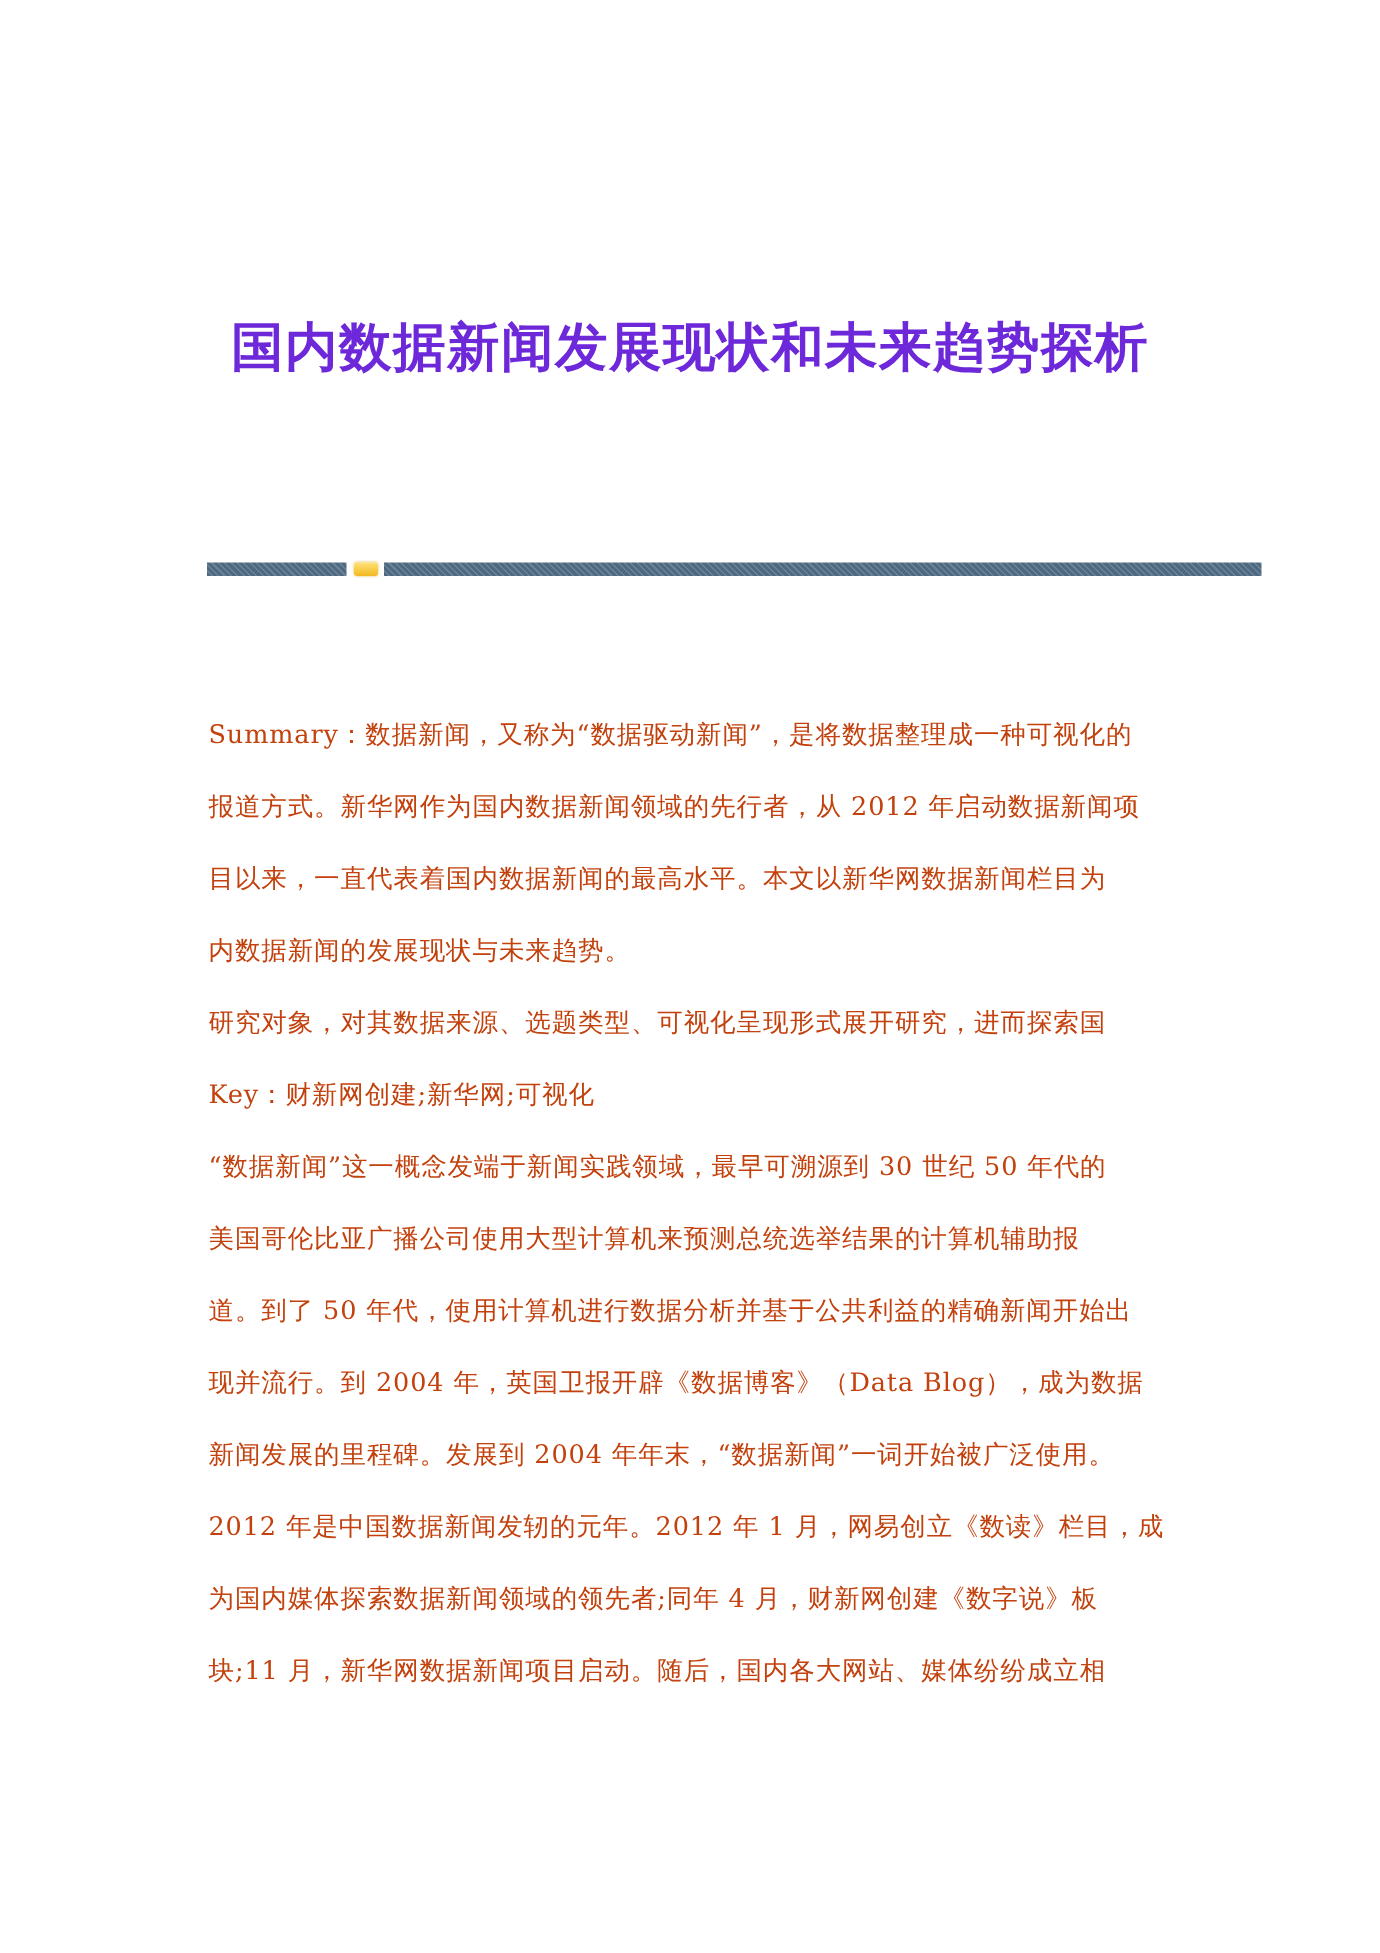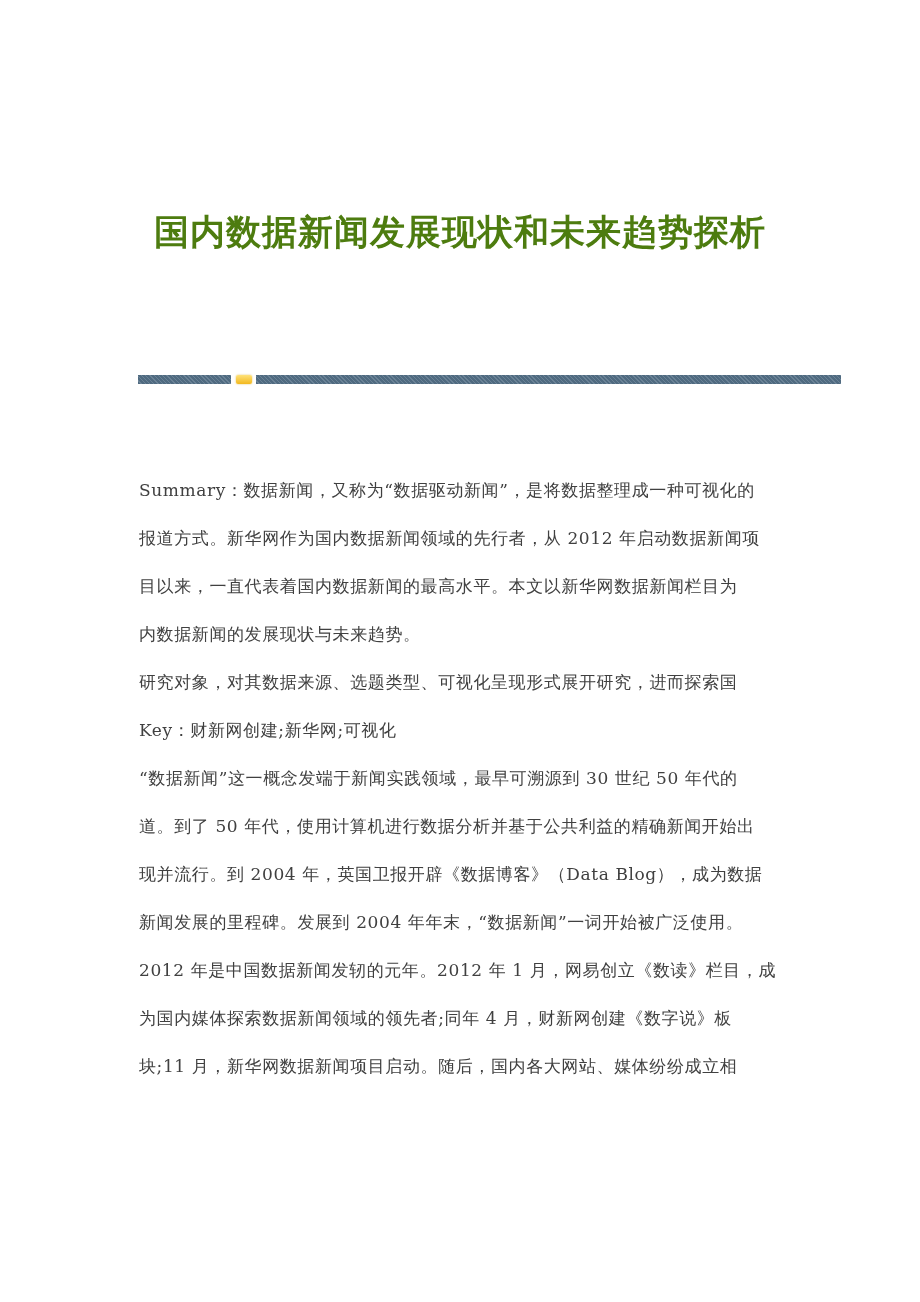--- a/index.html
+++ b/index.html
@@ -24,21 +24,21 @@
     .title {
       position: absolute;
       left: 0;
       width: 920px;
       top: 212px;
       text-align: center;
       font-family: "DejaVu Sans", "Liberation Sans", sans-serif;
       font-size: 35px;
       font-weight: bold;
       letter-spacing: 1px;
-      color: #4d7c0f;
+      color: #6d28d9;
       line-height: 40px;
     }
     .divider {
       position: absolute;
       top: 375px;
       left: 138px;
       width: 703px;
       height: 9px;
     }
     .divider .bar-left {
@@ -68,21 +68,21 @@
       box-shadow: 0 0 2px #e0c060;
     }
     .content {
       position: absolute;
       left: 139px;
       top: 466px;
       width: 645px;
       font-size: 17px;
       line-height: 48px;
       letter-spacing: 0.6px;
-      color: #404040;
+      color: #c2410c;
     }
     .content .line {
       display: block;
       white-space: nowrap;
       height: 48px;
     }
   </style>
 </head>
 <body>
 
@@ -105,20 +105,21 @@
       <span class="line">内数据新闻的发展现状与未来趋势。</span>
       <span class="line">研究对象，对其数据来源、选题类型、可视化呈现形式展开研究，进而探索国</span>
     </div>
 
     <div>
       <span class="line">Key：财新网创建;新华网;可视化</span>
     </div>
 
     <div>
       <span class="line">“数据新闻”这一概念发端于新闻实践领域，最早可溯源到 30 世纪 50 年代的</span>
+      <span class="line">美国哥伦比亚广播公司使用大型计算机来预测总统选举结果的计算机辅助报</span>
       <span class="line">道。到了 50 年代，使用计算机进行数据分析并基于公共利益的精确新闻开始出</span>
       <span class="line">现并流行。到 2004 年，英国卫报开辟《数据博客》（Data Blog），成为数据</span>
       <span class="line">新闻发展的里程碑。发展到 2004 年年末，“数据新闻”一词开始被广泛使用。</span>
     </div>
 
     <div>
       <span class="line">2012 年是中国数据新闻发轫的元年。2012 年 1 月，网易创立《数读》栏目，成</span>
       <span class="line">为国内媒体探索数据新闻领域的领先者;同年 4 月，财新网创建《数字说》板</span>
       <span class="line">块;11 月，新华网数据新闻项目启动。随后，国内各大网站、媒体纷纷成立相</span>
     </div>

